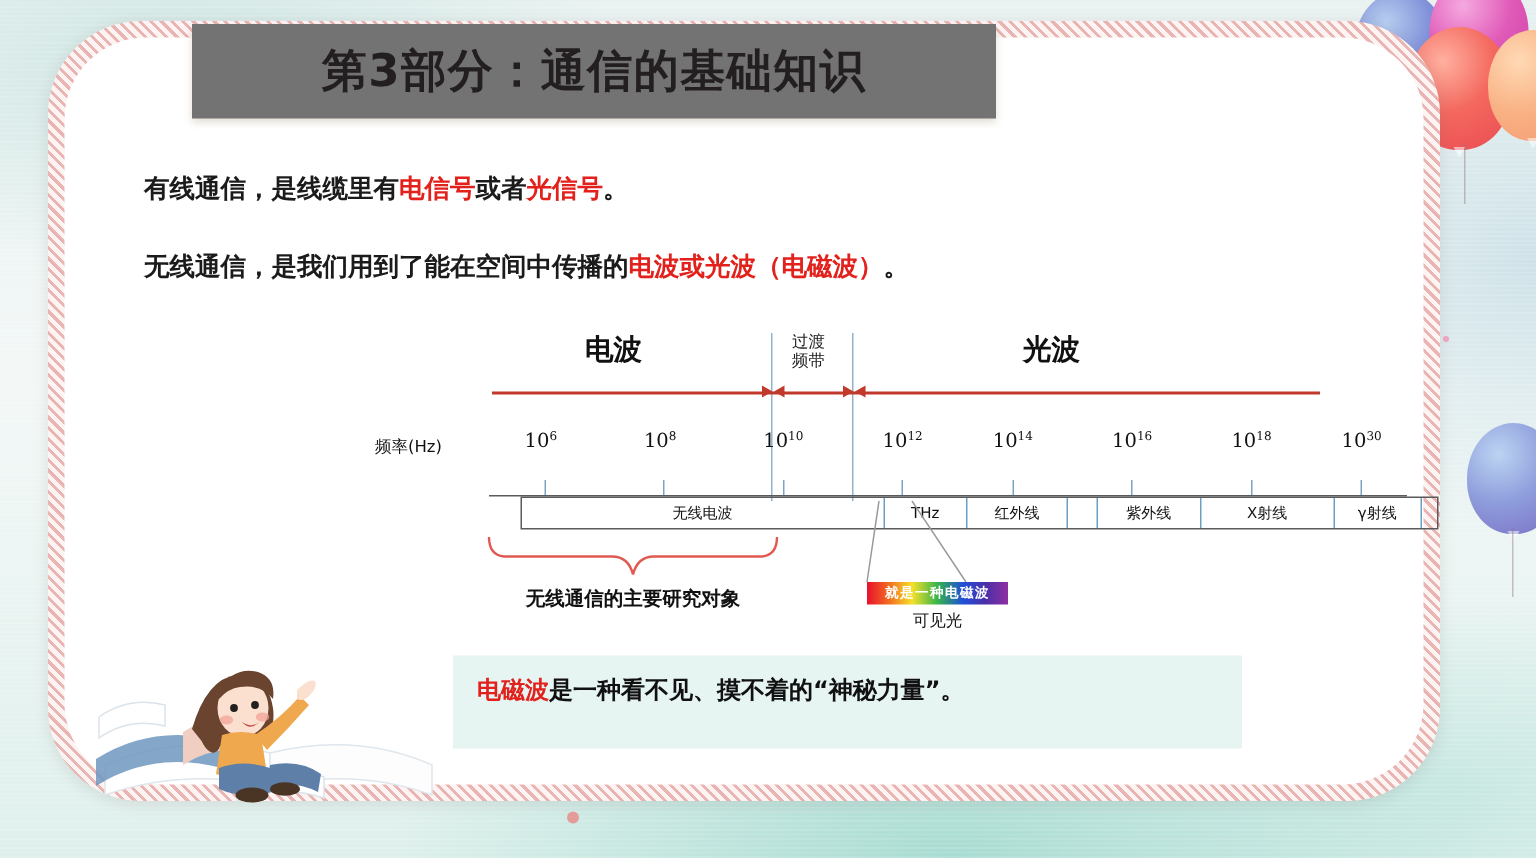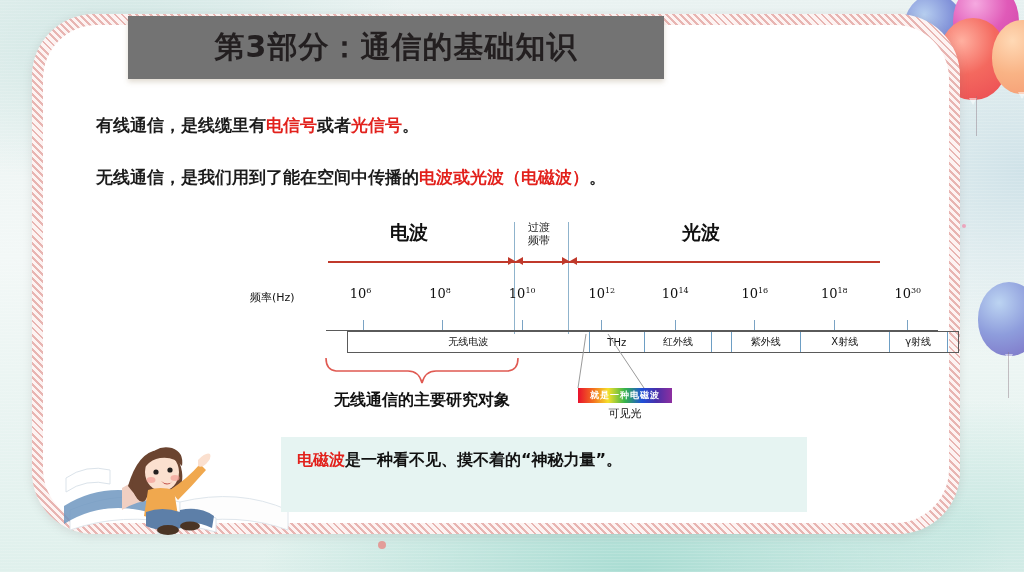--- a/index.html
+++ b/index.html
@@ -78,36 +78,36 @@
     border:1px solid #5a5a5a;box-sizing:border-box;margin-left:21px;}
   .cell{position:absolute;top:0;height:20px;border-right:1px solid #6d9ec4;
     display:flex;align-items:center;justify-content:center;
     font-size:10px;color:#111;box-sizing:border-box;
     font-family:"DejaVu Sans","Liberation Sans",sans-serif;}
   .cell.last{border-right:none;}
 
   
   .brace{position:absolute;left:72px;top:142px;width:200px;height:30px;}
   .brace-cap{position:absolute;left:72px;top:176px;width:200px;text-align:center;
-    font-size:16px;font-weight:bold;color:#111;
+    font-size:13px;font-weight:bold;color:#111;
     font-family:"DejaVu Sans","Liberation Sans",sans-serif;}
 
   
   .vl-lines{position:absolute;left:300px;top:118px;width:130px;height:58px;}
   .rainbow{position:absolute;left:328px;top:174px;width:94px;height:15px;
     background:linear-gradient(90deg,#e8112d 0%,#f36f20 16%,#f5e02a 32%,#35b44a 50%,#1f4fd8 68%,#4b2fa8 84%,#8e2fa0 100%);
     display:flex;align-items:center;justify-content:center;}
   .rainbow span{font-size:9px;color:#fff;font-weight:bold;letter-spacing:1px;
     font-family:"DejaVu Sans","Liberation Sans",sans-serif;}
   .visible-cap{position:absolute;left:328px;top:192px;width:94px;text-align:center;
     font-size:11px;color:#111;
     font-family:"DejaVu Sans","Liberation Sans",sans-serif;}
 
   
-  .callout{position:absolute;left:281px;top:437px;width:526px;height:75px;
+  .callout{position:absolute;left:302px;top:437px;width:526px;height:62px;
     background:#e6f4f2;}
   .callout-line{position:absolute;left:16px;font-size:16px;font-weight:bold;color:#111;
     white-space:nowrap;font-family:"DejaVu Sans","Liberation Sans",sans-serif;}
   .cl1{top:13px;}
   .cl2{top:44px;}
 
   
   .balloon{position:absolute;border-radius:50% 50% 48% 48%;}
   .balloon::after{content:"";position:absolute;left:50%;bottom:-5px;width:0;height:0;
     transform:translateX(-50%);

